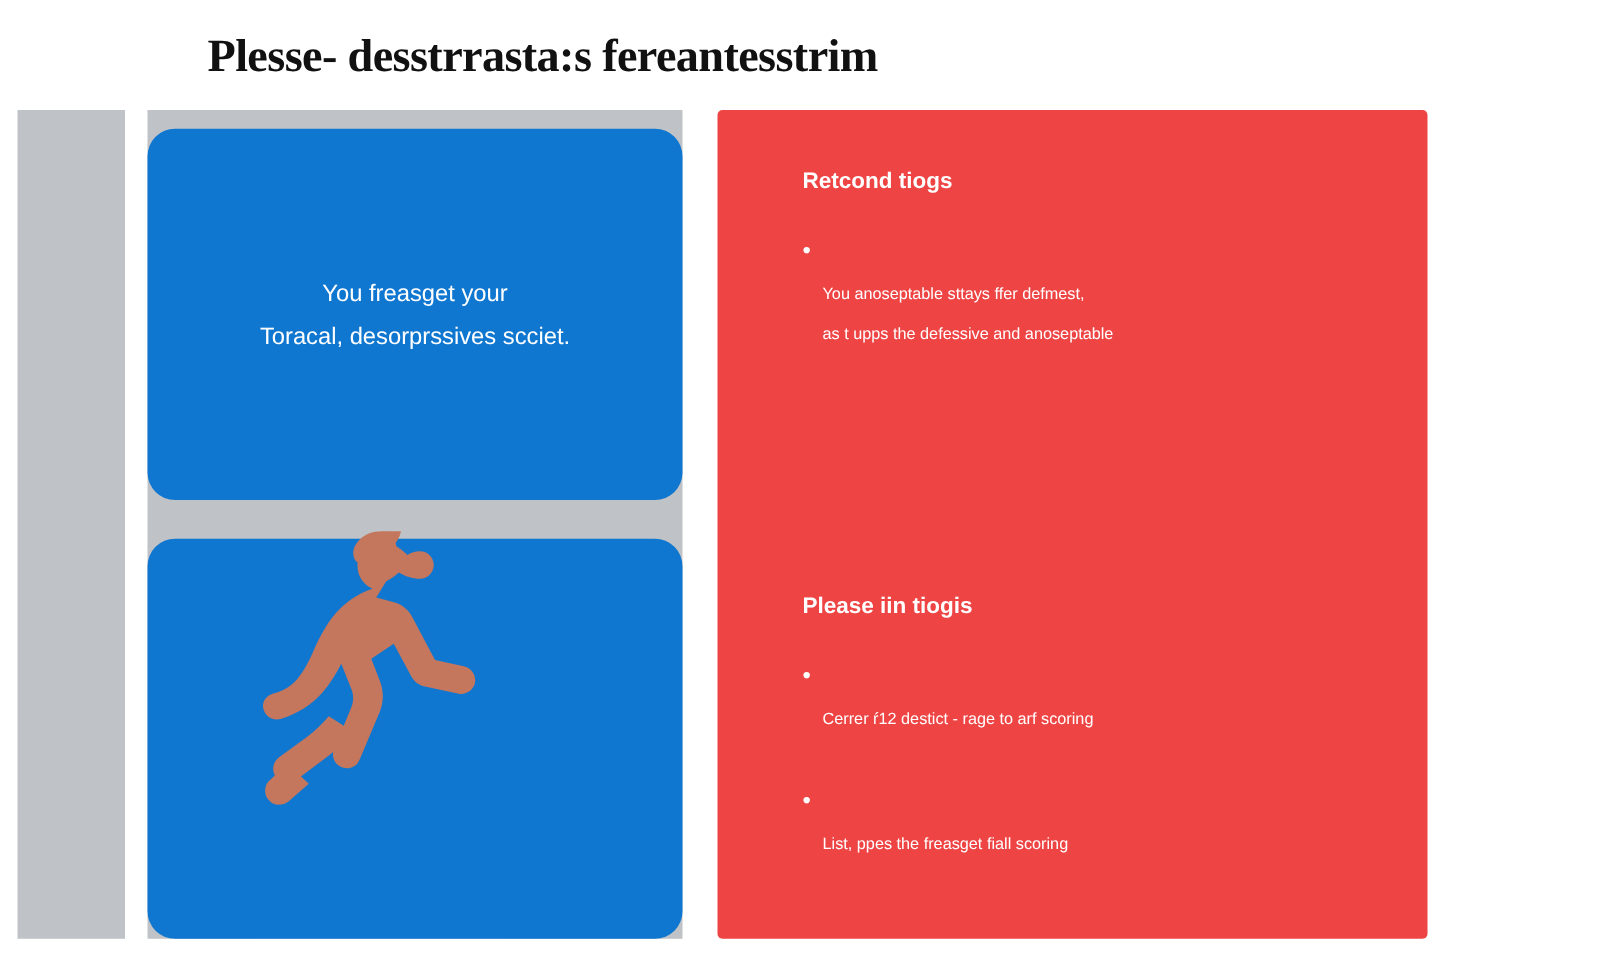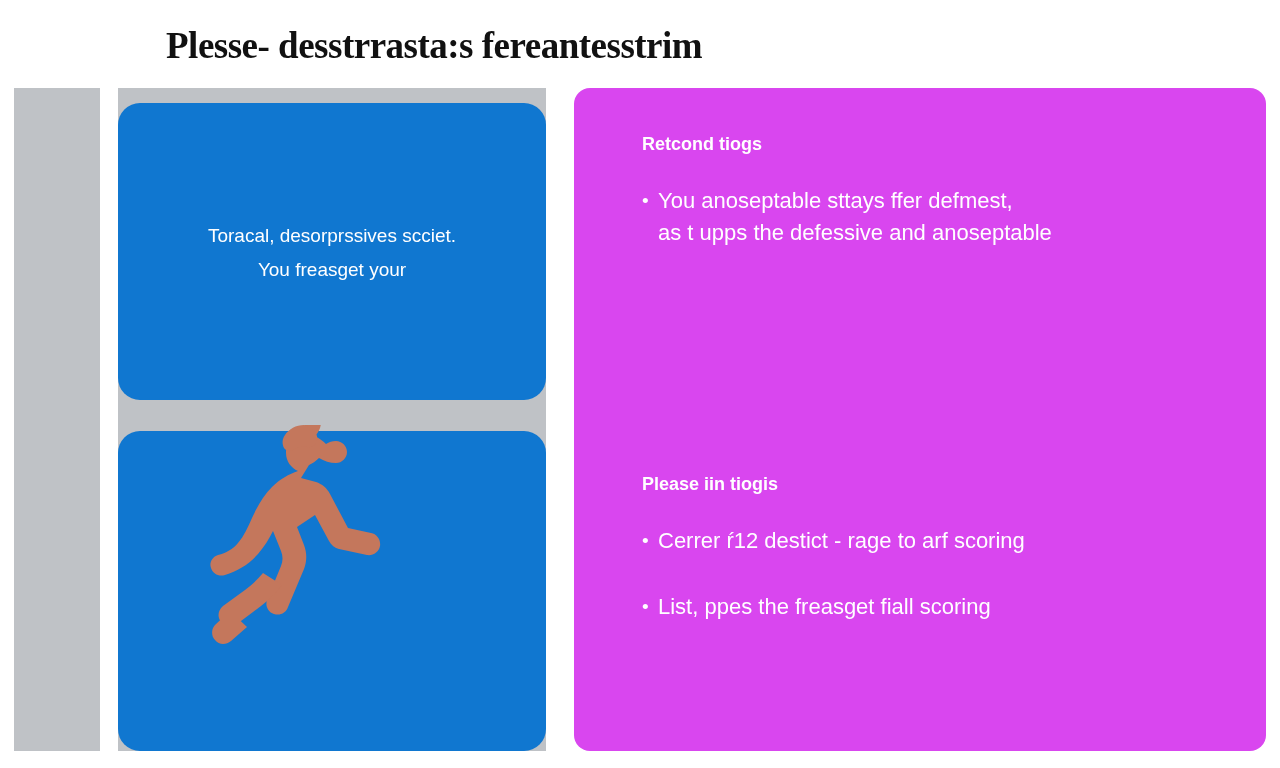--- a/index.html
+++ b/index.html
@@ -90,24 +90,24 @@
     position: absolute;
     left: 60px;
     top: -6px;
     width: 220px;
     height: 250px;
   }
   .right-panel {
     position: absolute;
     left: 574px;
     top: 88px;
-    width: 692px;
+    width: 568px;
     height: 663px;
-    background: #d946ef;
-    border-radius: 16px;
+    background: #ef4444;
+    border-radius: 4px;
   }
   .section {
     position: absolute;
     left: 68px;
     right: 40px;
   }
   .section-1 { top: 46px; }
   .section-2 { top: 386px; }
   .section-heading {
     font-size: 18px;
@@ -123,22 +123,23 @@
   .bullet-dot {
     width: 16px;
     flex: 0 0 16px;
     color: #ffffff;
     font-size: 19px;
     line-height: 32px;
   }
   .bullet-body {
     flex: 1;
     color: #ffffff;
-    font-size: 22px;
+    font-size: 13px;
     line-height: 32px;
+    margin-top: 34px;
   }
   .bullet-body .line {
     white-space: nowrap;
   }
   .sec2-item {
     margin-bottom: 34px;
   }
 </style>
 </head>
 <body>
@@ -146,22 +147,22 @@
 <div class="slide">
 
   <div class="title">Plesse- desstrrasta:s fereantesstrim</div>
 
   <div class="left-rail"></div>
 
   <div class="left-col">
 
     <div class="card card-top">
       <div class="card-top-text">
+        <div>You freasget your</div>
         <div>Toracal, desorprssives scciet.</div>
-        <div>You freasget your</div>
       </div>
     </div>
 
     <div class="card card-bottom">
       <svg class="runner" viewBox="0 0 220 250">
         <g fill="#c4775c">
           <path d="M128 8c-11 0-20 9-20 20 0 8 5 15 12 18-9 3-18 8-26 16-9 9-15 20-20 31-4 9-8 18-14 25-5 6-12 10-20 12-6 2-9 8-7 13 2 6 8 9 14 7 13-4 24-11 33-21 6-7 11-15 15-23l8 20c2 5 2 10 0 15l-14 34c-2 6 1 12 7 14 6 2 12-1 14-7l16-38c3-8 3-16 0-24l-7-18 18-12 14 26c2 4 6 7 10 8l28 6c6 1 12-3 13-9 1-6-3-12-9-13l-23-5-18-34c-3-6-8-10-14-12l-15-4 8-13c4-2 7-4 10-7 5 3 11 5 17 5 6 0 11-5 11-11s-5-11-11-11c-4 0-7 1-10 3-3-3-7-6-11-8 4-4 6-9 6-14 0-11-9-20-20-20z"></path>
           <path d="M85 148c-5 6-11 12-18 17l-22 16c-5 4-6 11-2 16 4 5 11 6 16 2l24-18c8-6 15-13 21-21l-19-12z"></path>
           <path d="M52 186l-14 13c-5 4-5 12-1 16 4 5 11 5 16 1l16-14-17-16z"></path>
           <path d="M126 0c-8 0-15 4-19 10-3 4-3 9-1 13 2 3 6 4 9 2 4-3 9-4 14-3 5 1 9-2 10-7 1-5-2-10-7-12-2-2-4-3-6-3z"></path>

